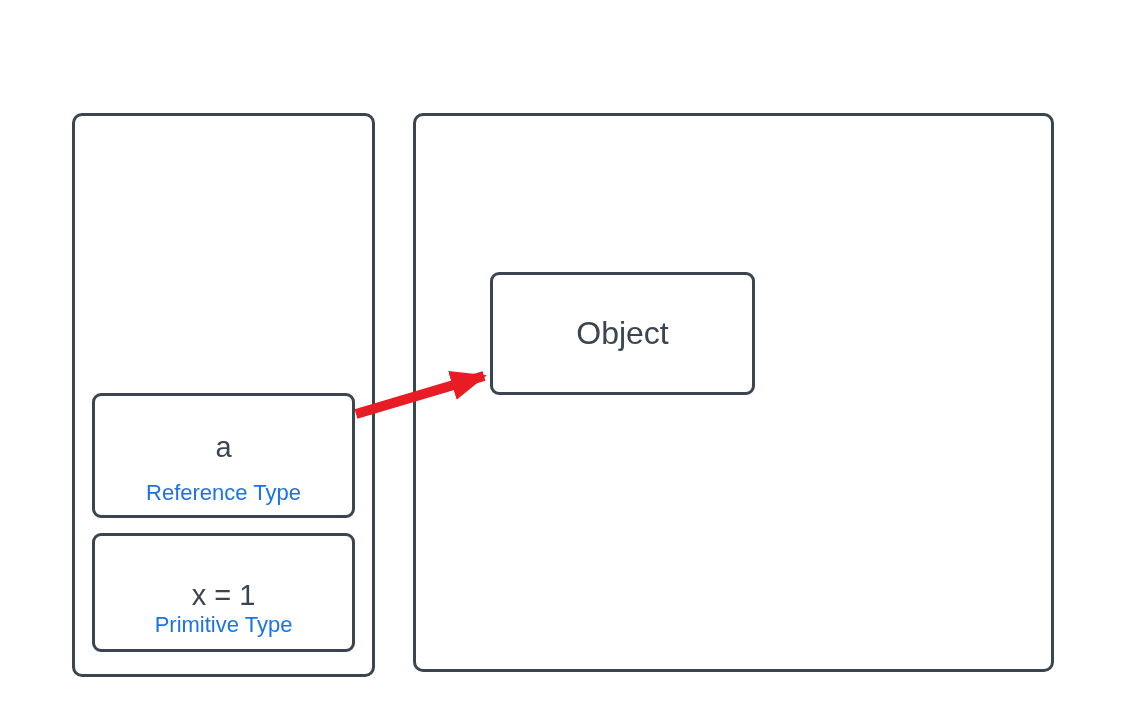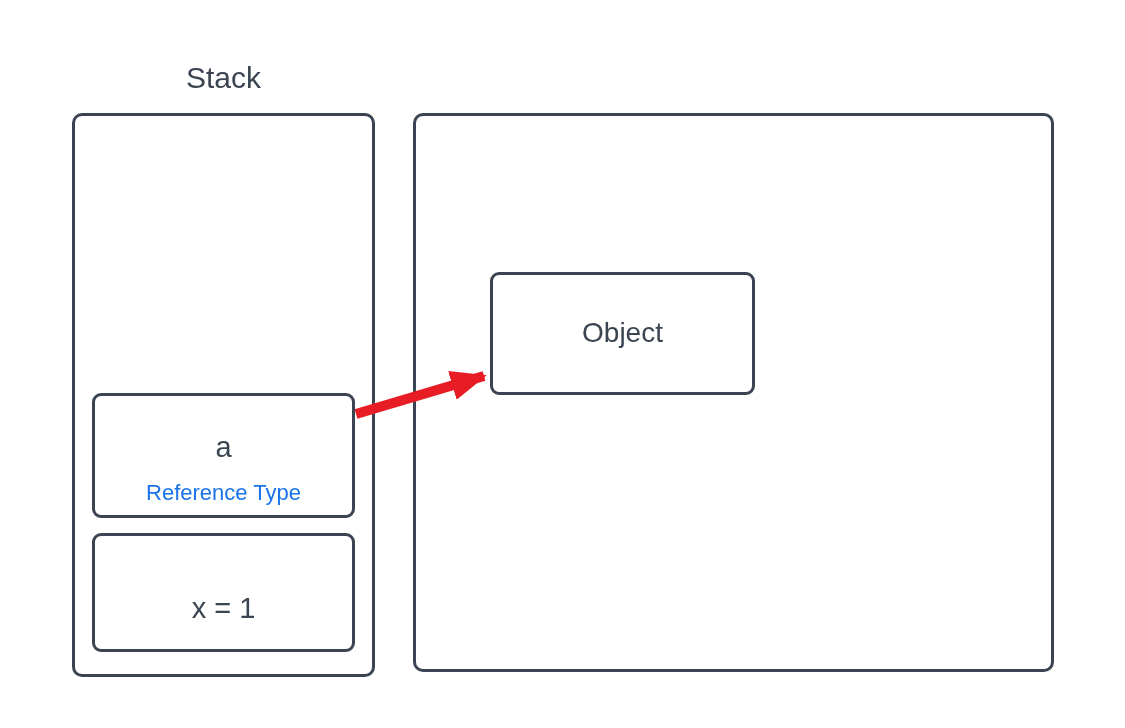--- a/index.html
+++ b/index.html
@@ -49,56 +49,56 @@
     display: flex;
     flex-direction: column;
     align-items: center;
     justify-content: center;
     text-align: center;
   }
   .node.object { left: 490px; top: 272px; width: 265px; height: 123px; }
   .node.var-a  { left: 92px;  top: 393px; width: 263px; height: 125px; padding-top: 26px; gap: 17px; }
   .node.var-x  { left: 92px;  top: 533px; width: 263px; height: 119px; padding-top: 32px; gap: 1px; }
 
-  .object-title { font-size: 28px; line-height: 1.1; color: var(--stroke); }
+  .object-title { font-size: 32px; line-height: 1.1; color: var(--stroke); }
   .var-name     { font-size: 29px; line-height: 1.1; color: var(--stroke); }
   .var-type     { font-size: 22px; line-height: 1.1; color: var(--blue); }
 
   .arrow-layer {
     position: absolute;
     left: 0; top: 0;
     width: 1125px; height: 728px;
     pointer-events: none;
   }
   .arrow-layer line { stroke: var(--red); }
   .arrow-layer path { fill: var(--red); }
 </style>
 </head>
 <body>
 
 <div class="canvas">
 
-  <div class="region-label stack">Stack</div>
 
 
   <div class="region-box stack"></div>
 
   <div class="region-box heap"></div>
 
   <div class="node object">
     <span class="object-title">Object</span>
   </div>
 
   <div class="node var-a">
     <span class="var-name">a</span>
     <span class="var-type">Reference Type</span>
   </div>
 
   <div class="node var-x">
     <span class="var-name">x = 1</span>
+    <span class="var-type">Primitive Type</span>
   </div>
 
   <svg class="arrow-layer" viewBox="0 0 1125 728" xmlns="http://www.w3.org/2000/svg">
     <defs>
       <marker id="arrowhead" viewBox="0 0 4 4" markerWidth="4" markerHeight="4" refX="3.3" refY="1.5" orient="auto" markerUnits="strokeWidth">
         <path d="M0,0 L3.6,1.5 L0,3 Z"></path>
       </marker>
     </defs>
     <line x1="356" y1="414" x2="484" y2="376" stroke-width="10" marker-end="url(#arrowhead)"></line>
   </svg>

